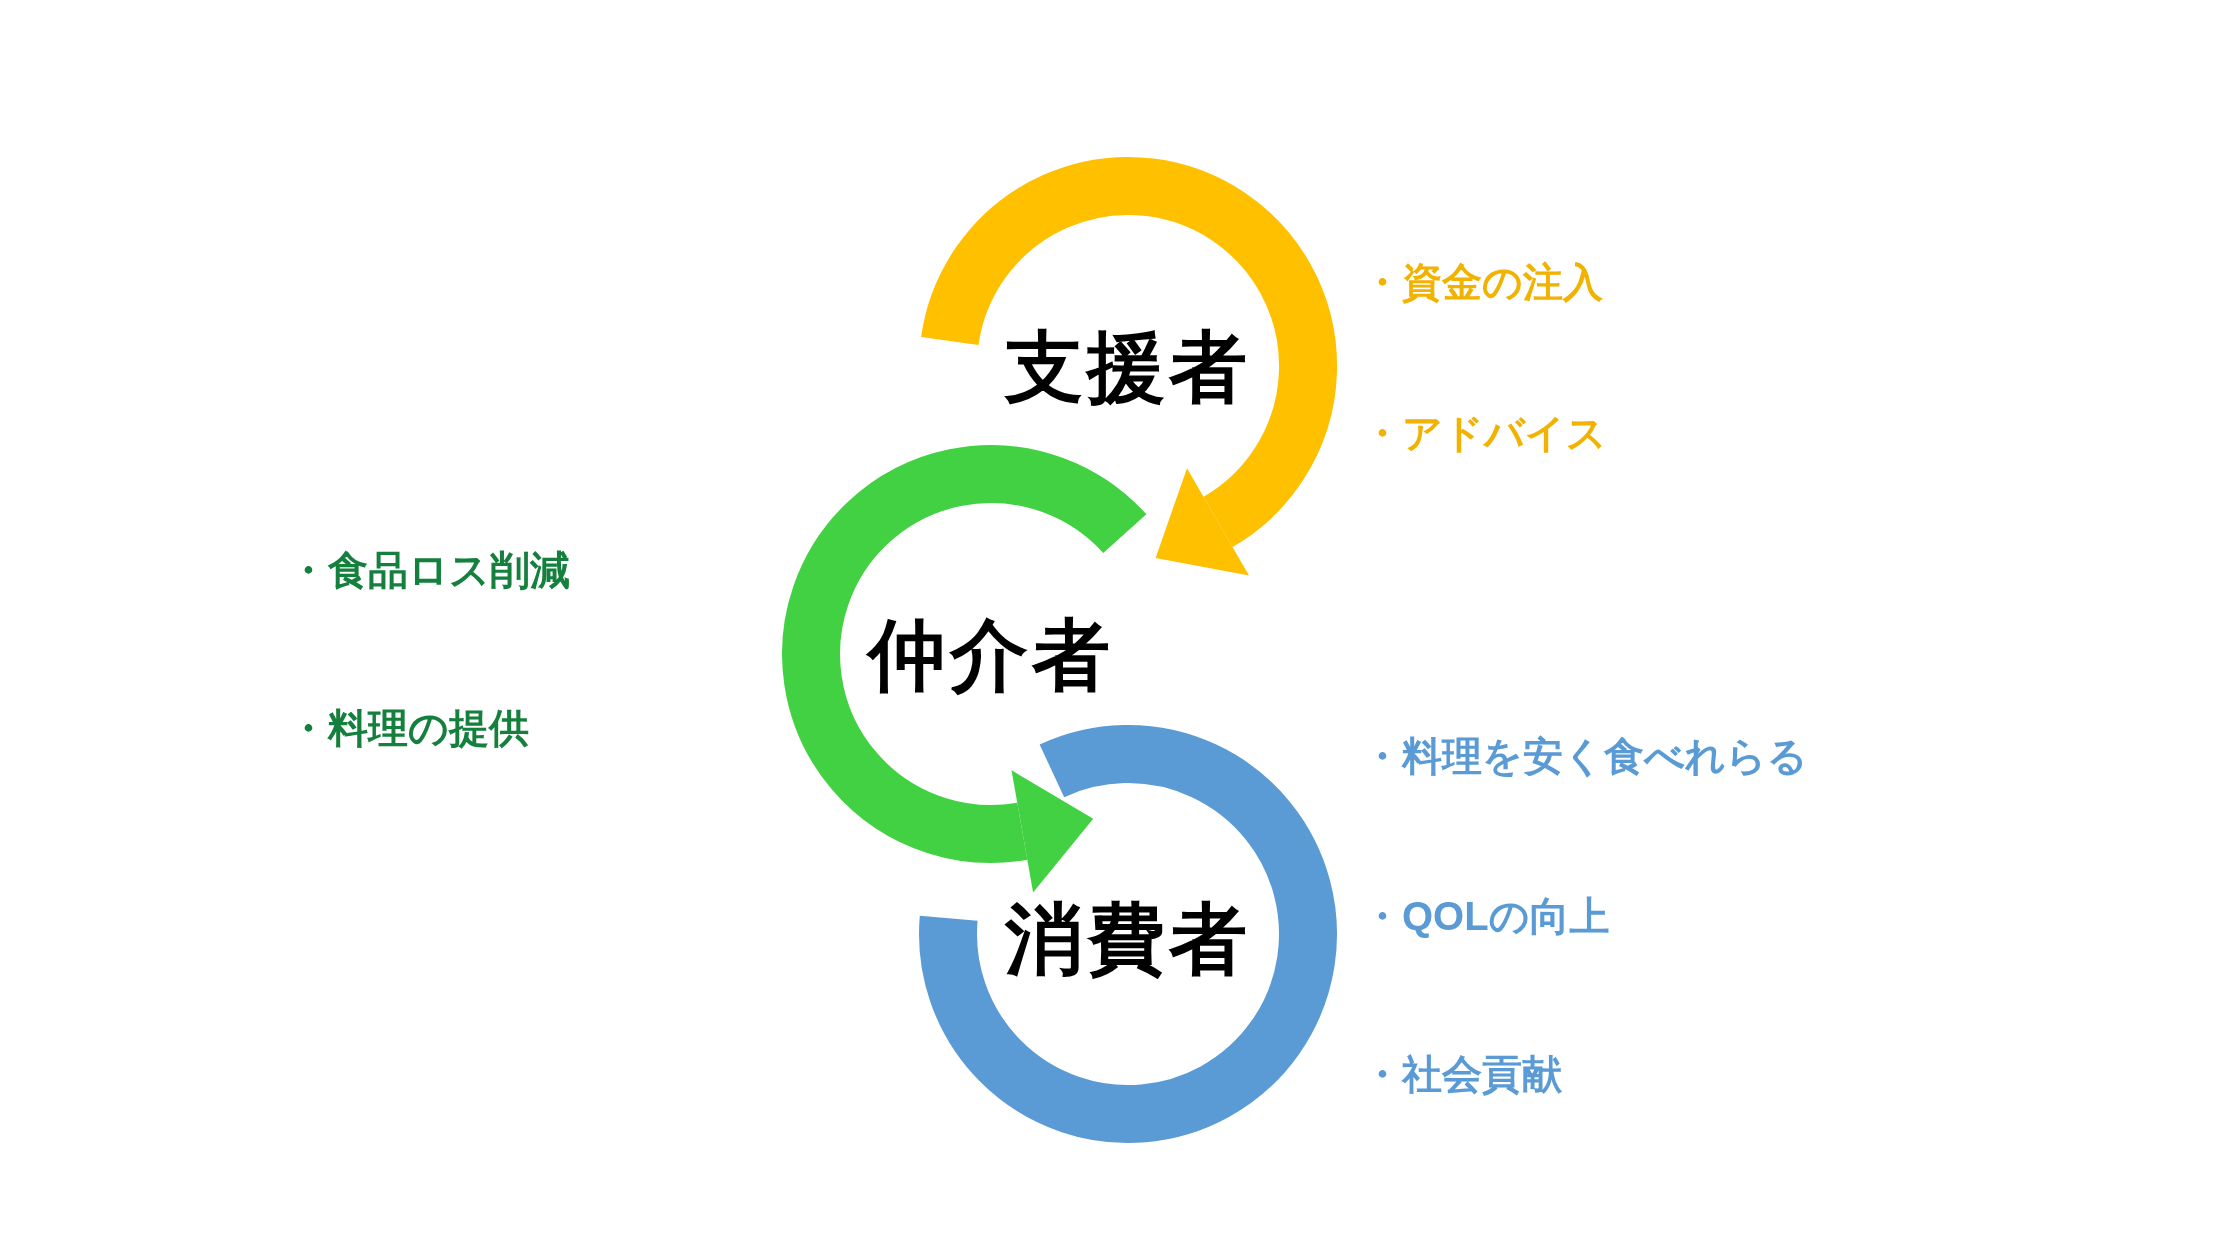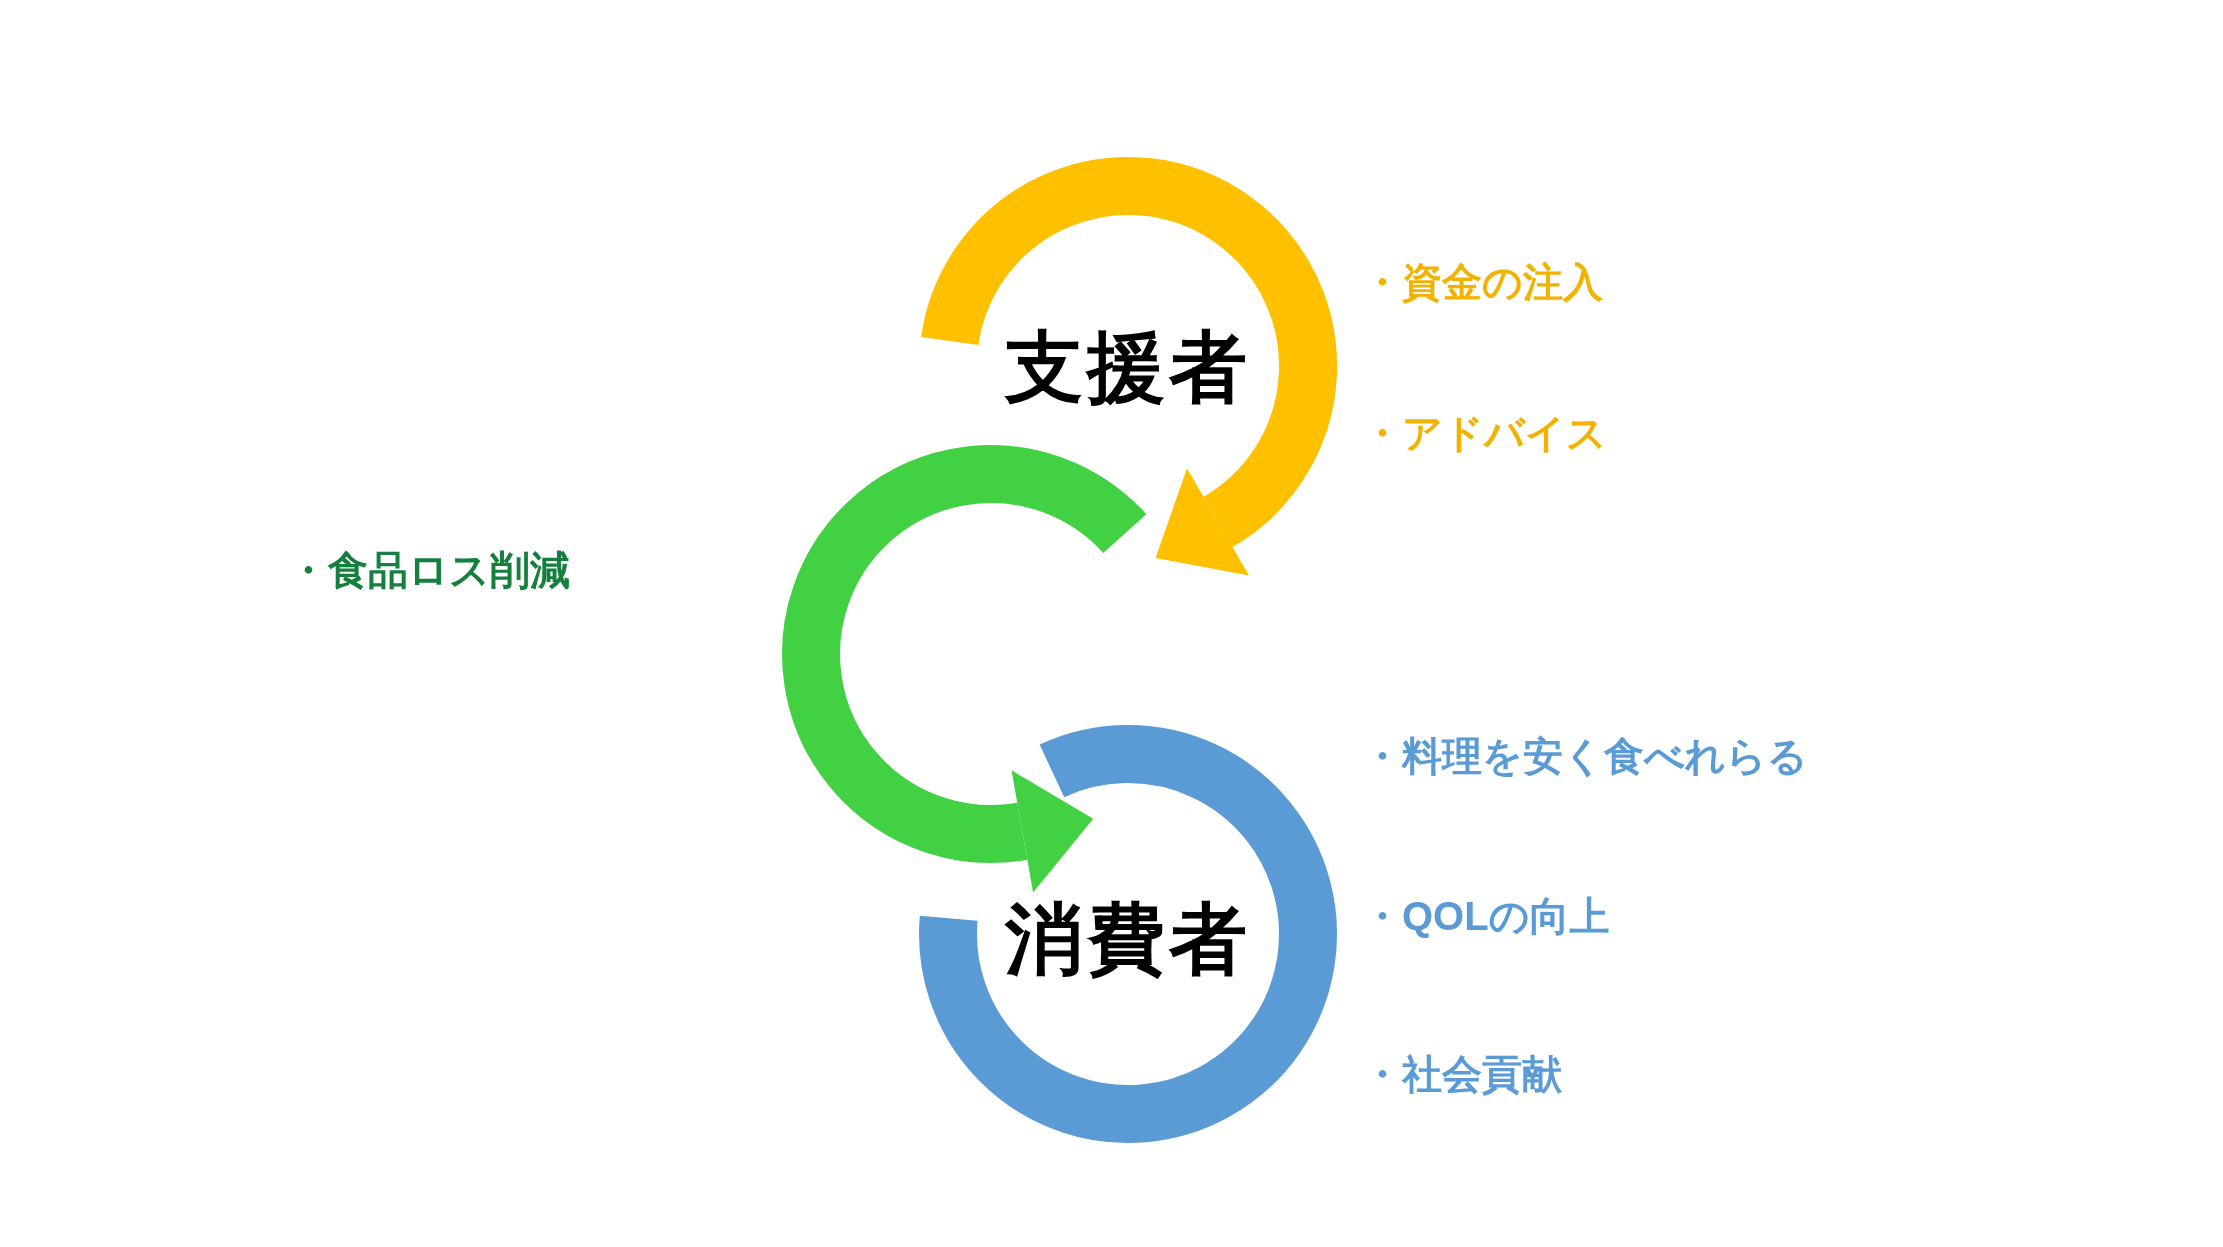--- a/index.html
+++ b/index.html
@@ -53,24 +53,26 @@
   <svg class="ring" style="left:741px; top:404px;" viewBox="0 0 500 500">
     <path d="M 383.8 129.6 A 180 180 0 1 0 281.3 427.3" fill="none" stroke="#42D142" stroke-width="58" stroke-linecap="butt"></path>
     <polygon points="292.1,488.4 270.5,366.2 352.2,414.8" fill="#42D142"></polygon>
   </svg>
 
   <svg class="ring" style="left:878px; top:684px;" viewBox="0 0 500 500">
     <path d="M 173.9 86.9 A 180 180 0 1 1 70.7 234.3" fill="none" stroke="#5B9BD5" stroke-width="58" stroke-linecap="butt"></path>
   </svg>
 
   <div class="node-label" style="left:1128px; top:368px;">支援者</div>
+  <div class="node-label" style="left:991px; top:656px;">仲介者</div>
   <div class="node-label" style="left:1128px; top:940px;">消費者</div>
 
   <div class="bullet gold" style="left:1362px; top:262px;">・資金の注入</div>
   <div class="bullet gold" style="left:1362px; top:413px;">・アドバイス</div>
 
   <div class="bullet green" style="left:288px; top:550px;">・食品ロス削減</div>
+  <div class="bullet green" style="left:288px; top:708px;">・料理の提供</div>
 
   <div class="bullet blue" style="left:1362px; top:896px;">・QOLの向上</div>
   <div class="bullet blue" style="left:1362px; top:736px;">・料理を安く食べれらる</div>
   <div class="bullet blue" style="left:1362px; top:1054px;">・社会貢献</div>
 
 </div>
 
 </body></html>

